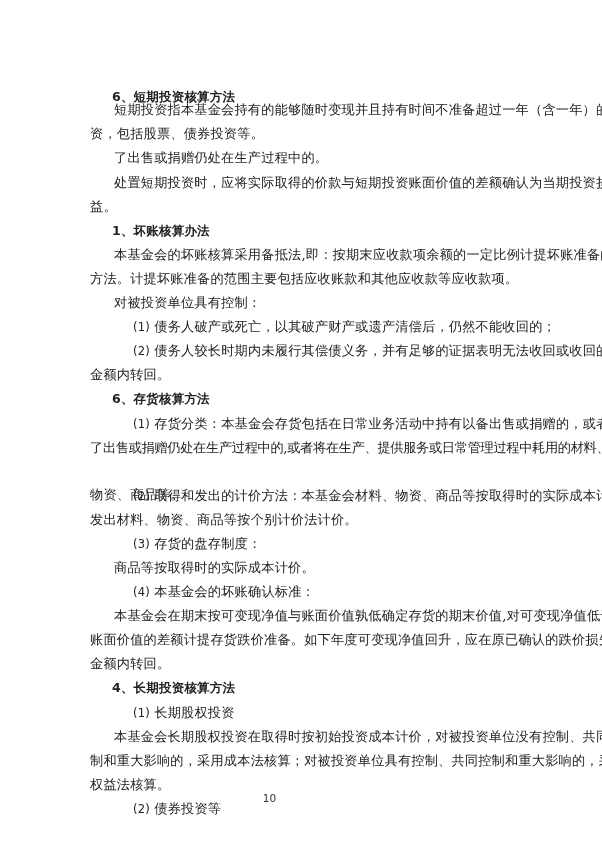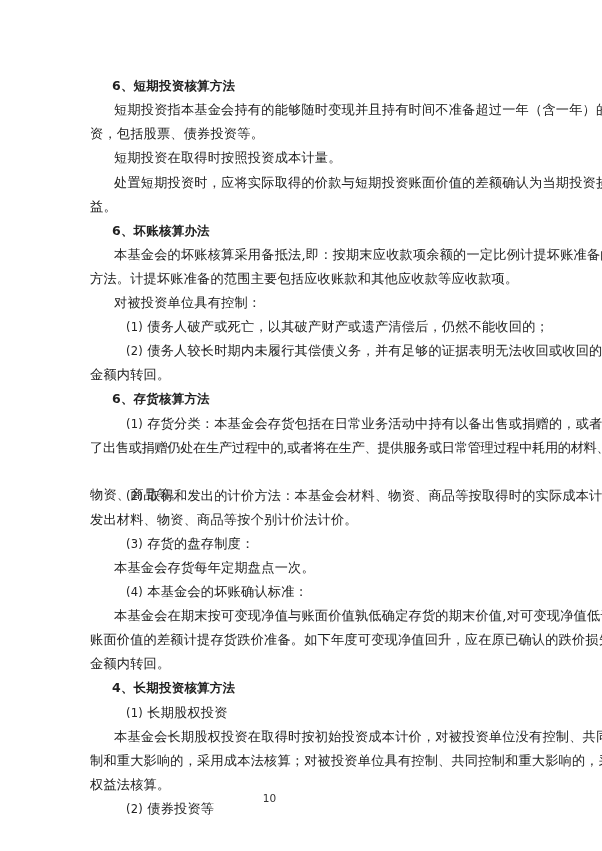--- a/index.html
+++ b/index.html
@@ -2,41 +2,41 @@
 <html><head>
   <meta charset="utf-8">
   <style>
     html, body { margin: 0; padding: 0; background: #ffffff; }
     body { width: 602px; height: 851px; position: relative; overflow: hidden;
            font-family: "DejaVu Serif", "Liberation Serif", serif; color: #222; }
     .page { position: absolute; left: 90px; top: 78px; width: 424px; }
     .line { position: absolute; left: 0; white-space: nowrap; font-size: 13.2px; line-height: 16px; letter-spacing: 0.2px; }
     .h { font-family: "DejaVu Sans", "Liberation Sans", sans-serif; font-weight: bold; font-size: 12.5px; left: 22px; }
     .ind { left: 24px; }
-    .ind2 { left: 36px; }
+    .ind2 { left: 43px; }
     .just { display: block; width: 424px; text-align: justify; text-align-last: justify; }
     .just.ind { width: 400px; }
     .just.ind2 { width: 394px; }
     .num { font-family: "DejaVu Sans", "Liberation Sans", sans-serif; font-size: 11.5px; }
     .pagenum { position: absolute; top: 792px; left: 0; width: 539px; text-align: center;
                font-family: "DejaVu Sans", "Liberation Sans", sans-serif; font-size: 10.5px; color: #333; }
   </style>
 </head>
 <body>
 
 <div class="page">
 
-  <div class="line h" style="top:0px">6、短期投资核算方法</div>
+  <div class="line h" style="top:11px">6、短期投资核算方法</div>
   <div class="line ind just" style="top:24px">短期投资指本基金会持有的能够随时变现并且持有时间不准备超过一年（含一年）的投</div>
   <div class="line" style="top:48px">资，包括股票、债券投资等。</div>
-  <div class="line ind" style="top:72px">短期投资在取得时按照投资成本计量。</div>
+  <div class="line ind" style="top:72px">了出售或捐赠仍处在生产过程中的。</div>
   <div class="line ind just" style="top:97px">处置短期投资时，应将实际取得的价款与短期投资账面价值的差额确认为当期投资损</div>
   <div class="line" style="top:121px">益。</div>
 
-  <div class="line h" style="top:145px">6、坏账核算办法</div>
+  <div class="line h" style="top:145px">1、坏账核算办法</div>
   <div class="line ind just" style="top:169px">本基金会的坏账核算采用备抵法,即：按期末应收款项余额的一定比例计提坏账准备的</div>
   <div class="line" style="top:193px">方法。计提坏账准备的范围主要包括应收账款和其他应收款等应收款项。</div>
   <div class="line ind" style="top:217px">对被投资单位具有控制：</div>
   <div class="line ind2" style="top:241px">
     <span class="num">(1)</span>
     <span>债务人破产或死亡，以其破产财产或遗产清偿后，仍然不能收回的；</span>
   </div>
   <div class="line ind2 just" style="top:265px">
     <span class="num">(2)</span>
     <span>债务人较长时期内未履行其偿债义务，并有足够的证据表明无法收回或收回的可</span>
@@ -52,21 +52,21 @@
   <div class="line" style="top:409px">物资、商品等。</div>
   <div class="line ind2 just" style="top:410px">
     <span class="num">(2)</span>
     <span>取得和发出的计价方法：本基金会材料、物资、商品等按取得时的实际成本计价，</span>
   </div>
   <div class="line" style="top:434px">发出材料、物资、商品等按个别计价法计价。</div>
   <div class="line ind2" style="top:458px">
     <span class="num">(3)</span>
     <span>存货的盘存制度：</span>
   </div>
-  <div class="line ind" style="top:482px">本基金会存货每年定期盘点一次。</div>
+  <div class="line ind" style="top:482px">商品等按取得时的实际成本计价。</div>
   <div class="line ind2" style="top:506px">
     <span class="num">(4)</span>
     <span>本基金会的坏账确认标准：</span>
   </div>
   <div class="line ind just" style="top:530px">本基金会在期末按可变现净值与账面价值孰低确定存货的期末价值,对可变现净值低于</div>
   <div class="line just" style="top:554px">账面价值的差额计提存货跌价准备。如下年度可变现净值回升，应在原已确认的跌价损失的</div>
   <div class="line" style="top:578px">金额内转回。</div>
 
   <div class="line h" style="top:602px">4、长期投资核算方法</div>
   <div class="line ind2" style="top:627px">

